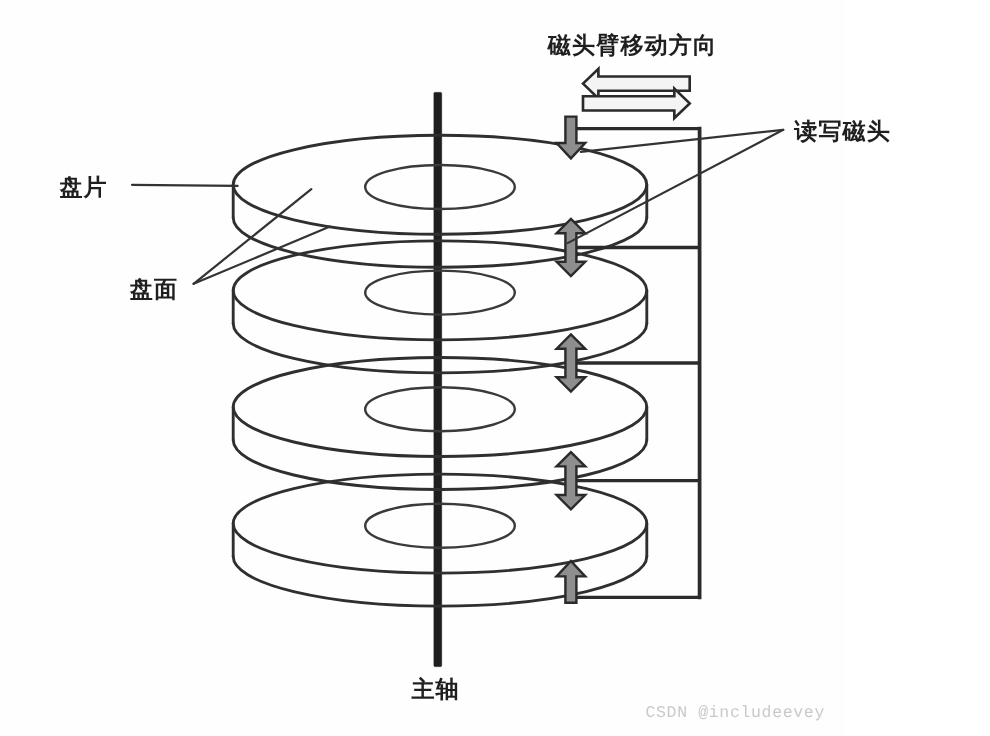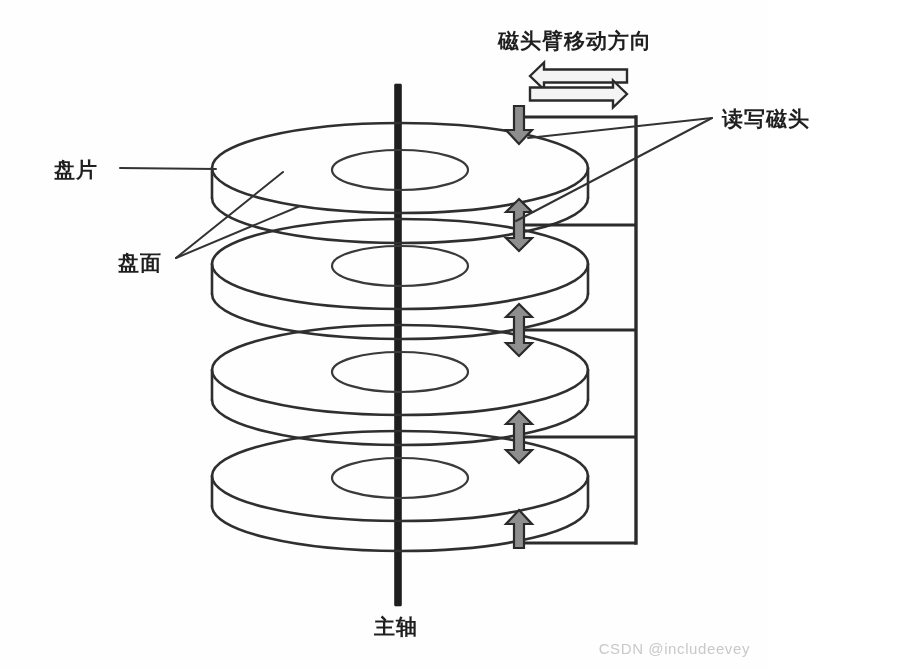--- a/index.html
+++ b/index.html
@@ -85,21 +85,21 @@
     font-weight: 700;
   }
   .lbl-cn {
     font-size: 21px;
     letter-spacing: 1px;
   }
   .watermark-text {
     position: absolute;
     right: 18px;
     bottom: 12px;
-    font-family: Liberation Sans, sans-serif;
+    font-family: Liberation Mono, monospace;
     font-size: 15px;
     color: #c9c9c9;
     letter-spacing: 0.6px;
     user-select: none;
   }
 </style>
 </head>
 <body>
 
 <div id="diagram-root">

